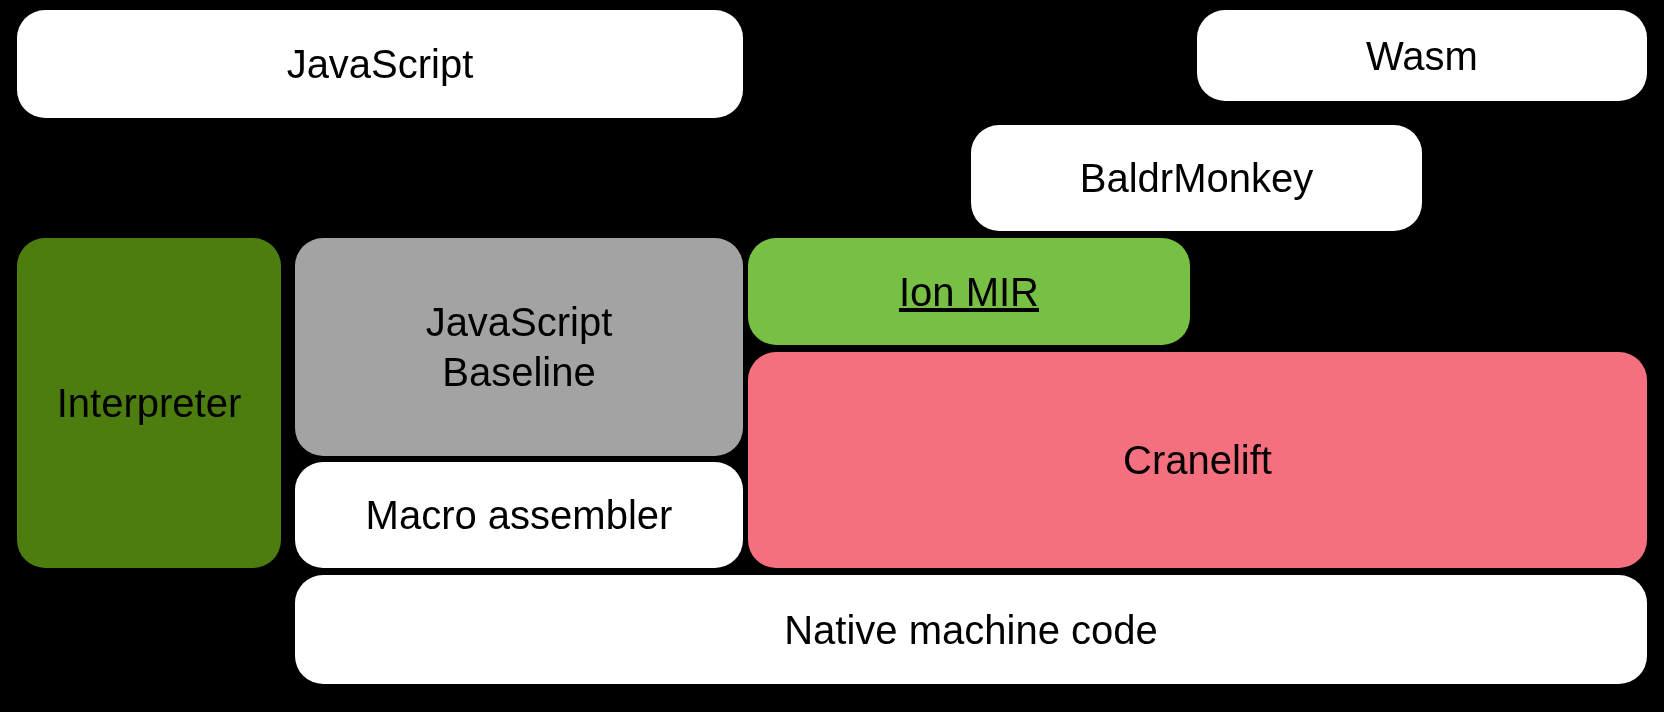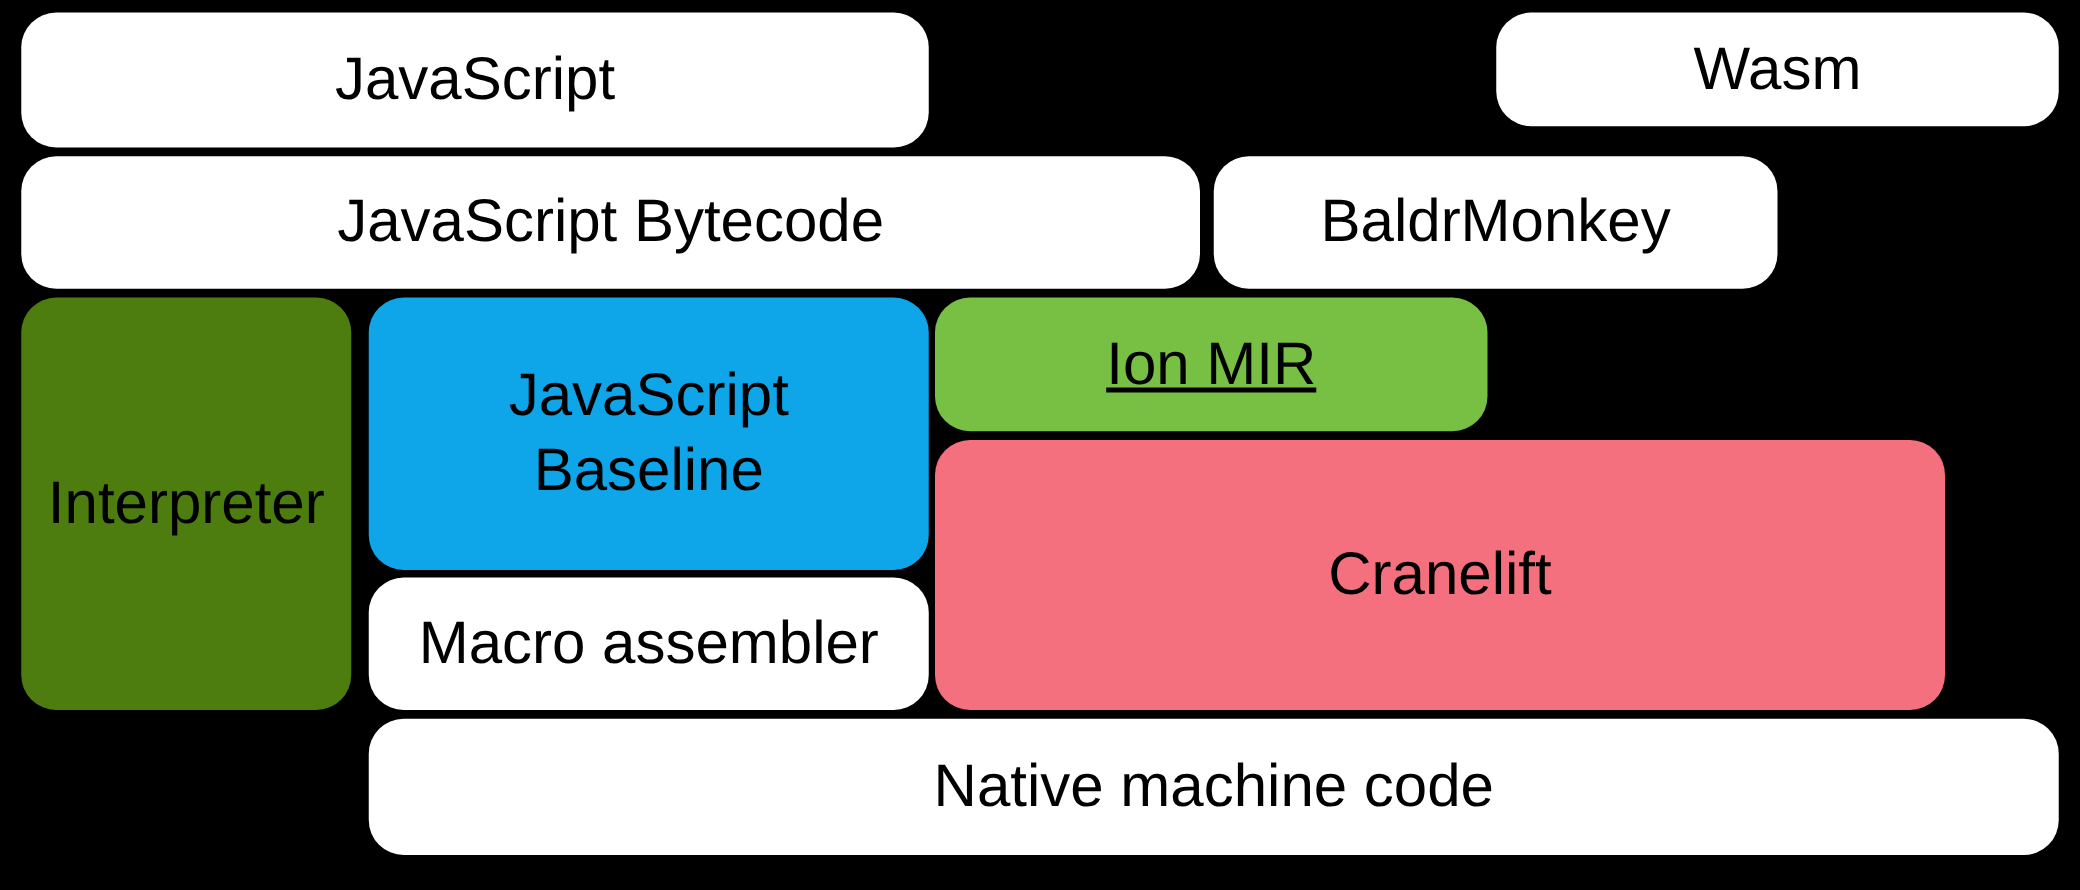--- a/index.html
+++ b/index.html
@@ -17,21 +17,21 @@
       background: #000000;
     }
     .box {
       position: absolute;
       background: #ffffff;
       border-radius: 28px;
       display: flex;
       align-items: center;
       justify-content: center;
       color: #000000;
-      font-size: 48px;
+      font-size: 40px;
       line-height: 1.25;
       text-align: center;
     }
     .lbl {
       display: block;
       text-align: center;
     }
     .lbl.narrow {
       max-width: 280px; 
     }
@@ -43,41 +43,38 @@
 
   <div class="box" style="left: 17px; top: 10px; width: 726px; height: 108px; background-color: rgb(255, 255, 255);">
     <span class="lbl">JavaScript</span>
   </div>
 
 
   <div class="box" style="left: 1197px; top: 10px; width: 450px; height: 91px; background-color: rgb(255, 255, 255);">
     <span class="lbl">Wasm</span>
   </div>
 
-  <div class="box" style="left: 17px; top: 125px; width: 943px; height: 106px; background-color: rgb(255, 255, 255);">
-    <span class="lbl">JavaScript Bytecode</span>
-  </div>
 
   <div class="box" style="left: 971px; top: 125px; width: 451px; height: 106px; background-color: rgb(255, 255, 255);">
     <span class="lbl">BaldrMonkey</span>
   </div>
 
   <div class="box" style="left: 17px; top: 238px; width: 264px; height: 330px; background-color: #4d7c0f;">
     <span class="lbl">Interpreter</span>
   </div>
 
-  <div class="box" style="left: 295px; top: 238px; width: 448px; height: 218px; background-color: #0ea5e9;">
+  <div class="box" style="left: 295px; top: 238px; width: 448px; height: 218px; background-color: #a3a3a3;">
     <span class="lbl narrow">JavaScript Baseline</span>
   </div>
 
   <div class="box" style="left: 748px; top: 238px; width: 442px; height: 107px; background-color: rgb(119, 192, 67); text-decoration: underline;">
     <span class="lbl">Ion MIR</span>
   </div>
 
-  <div class="box" style="left: 748px; top: 352px; width: 808px; height: 216px; background-color: rgb(244, 112, 127);">
+  <div class="box" style="left: 748px; top: 352px; width: 899px; height: 216px; background-color: rgb(244, 112, 127);">
     <span class="lbl">Cranelift</span>
   </div>
 
   <div class="box" style="left: 295px; top: 462px; width: 448px; height: 106px; background-color: rgb(255, 255, 255);">
     <span class="lbl">Macro assembler</span>
   </div>
 
   <div class="box" style="left: 295px; top: 575px; width: 1352px; height: 109px; background-color: rgb(255, 255, 255);">
     <span class="lbl">Native machine code</span>
   </div>

